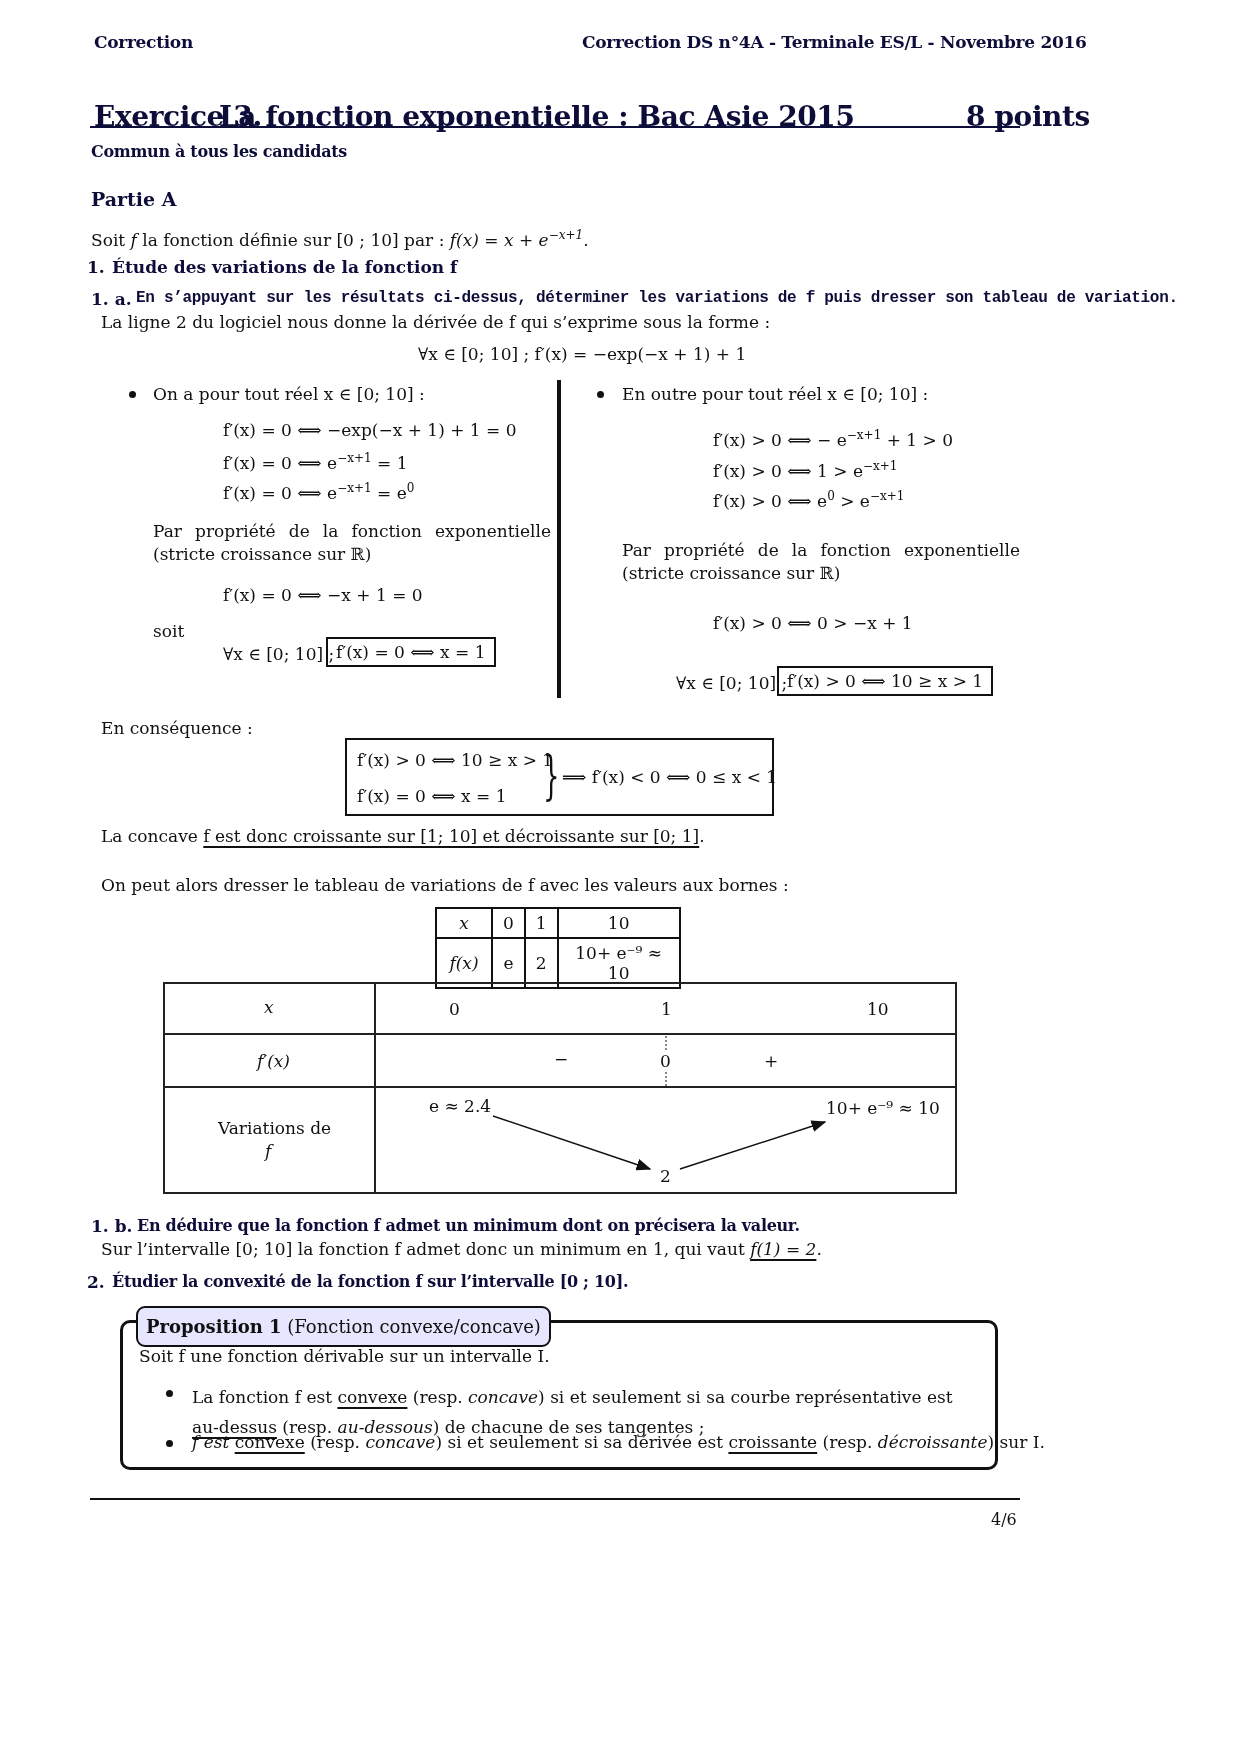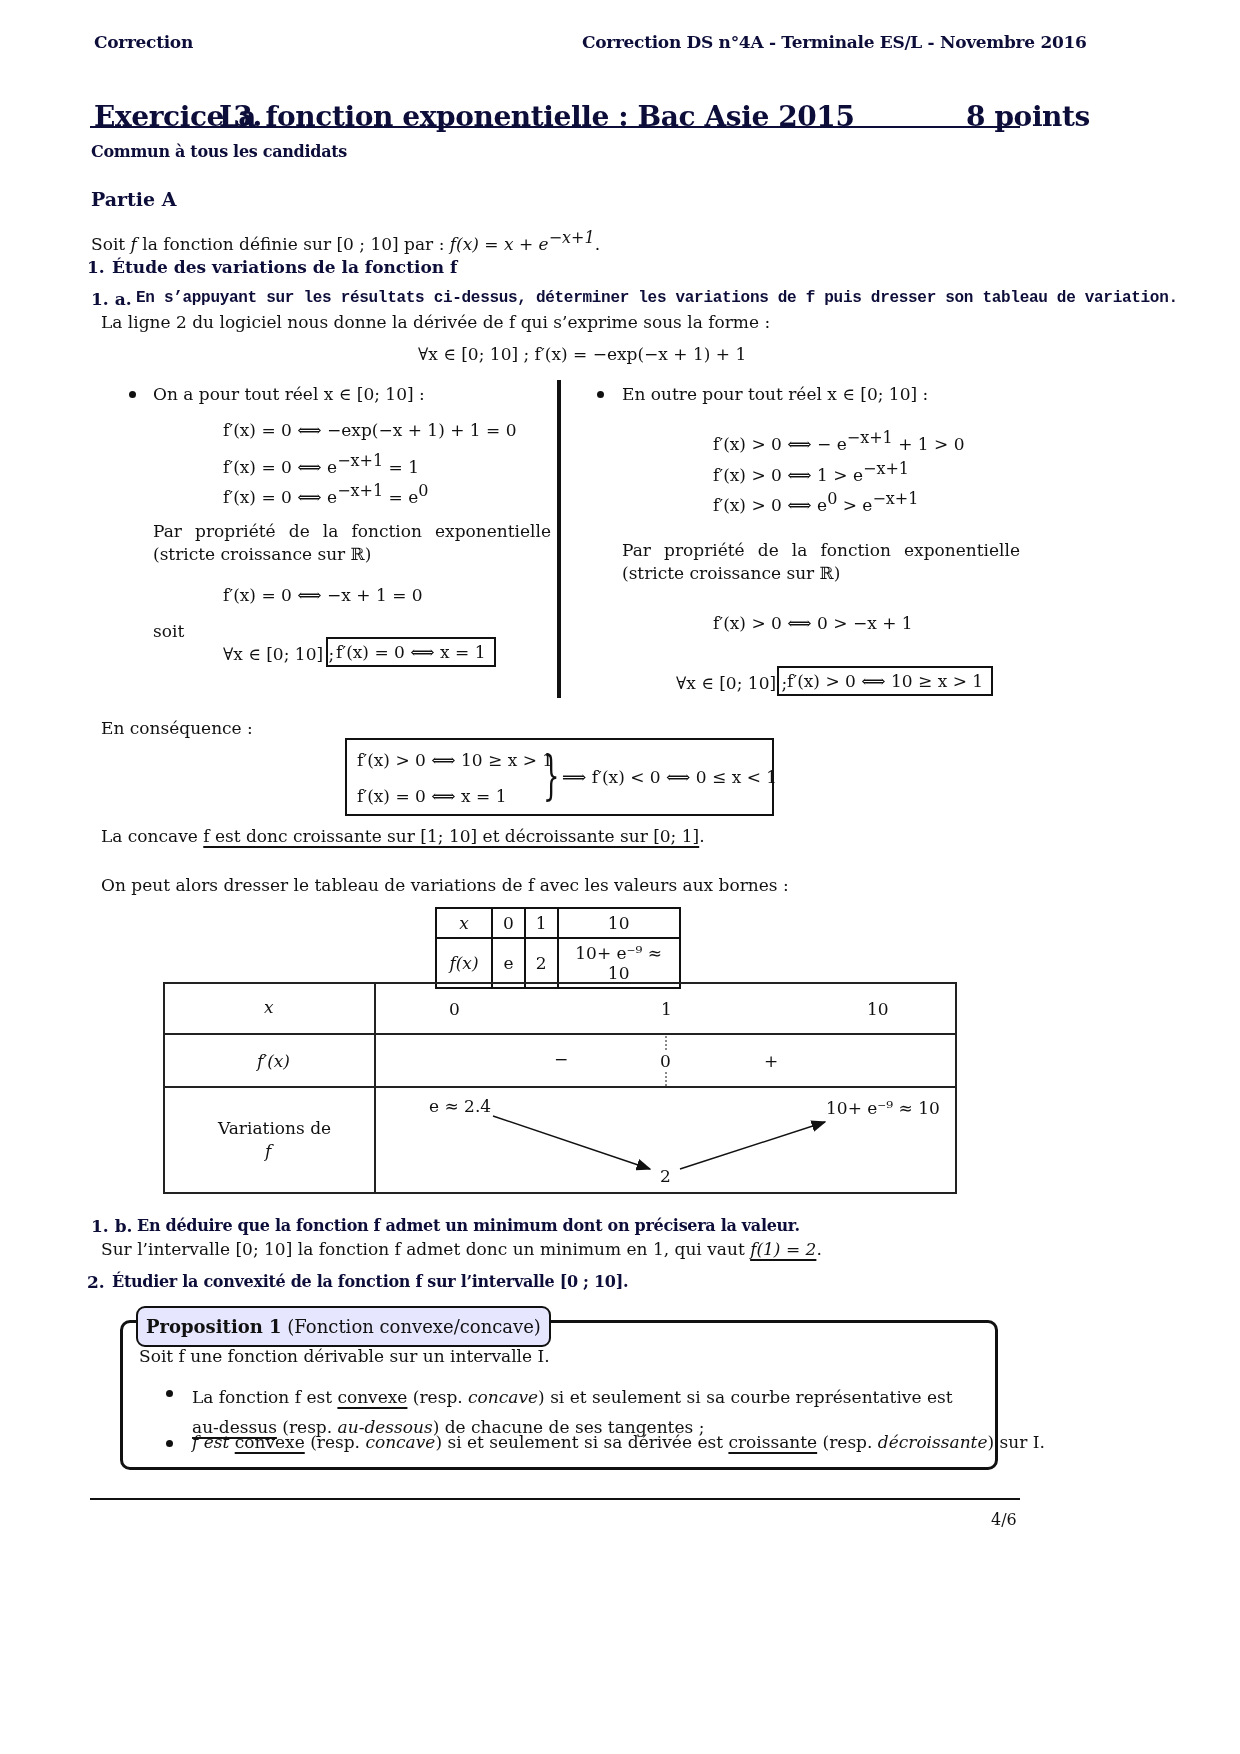--- a/index.html
+++ b/index.html
@@ -14,21 +14,21 @@
   .math { font-family:"DejaVu Serif", serif; font-size:17px; white-space:nowrap; }
   .boxed { border:2px solid #111; padding:3px 8px; display:inline-block; }
   .bullet-dot { position:absolute; width:7px; height:7px; border-radius:50%; background:#111; }
   table.vals { border-collapse:collapse; }
   table.vals td { border:2px solid #111; text-align:center; padding:4px 10px; font-size:17px; }
   .ul { text-decoration:underline; text-decoration-thickness:2px; text-underline-offset:4px; }
   .vt { position:absolute; border:2px solid #222; }
   .vline { position:absolute; background:#222; }
   .prop-box { position:absolute; border:3px solid #111; border-radius:10px; }
   .prop-label { position:absolute; background:#e6e6ff; border:2px solid #111; border-radius:9px; padding:8px 8px; font-size:18px; white-space:nowrap; }
-  sup { font-size:16px; }
+  sup { font-size:12px; }
 </style>
 </head>
 <body>
 
 <div class="abs hdr" style="left:94px; top:32px;">Correction</div>
 <div class="abs hdr" style="right:220px; top:32px; right:auto; left:582px;">Correction DS n°4A  -  Terminale ES/L -  Novembre 2016</div>
 
 <div class="abs ex-title" style="left:94px; top:100px;">Exercice 3.</div>
 <div class="abs ex-title" style="left:219px; top:100px;">La fonction exponentielle : Bac Asie 2015</div>
 <div class="abs ex-title" style="left:937px; top:100px;margin-left:29px;">8  points</div>

